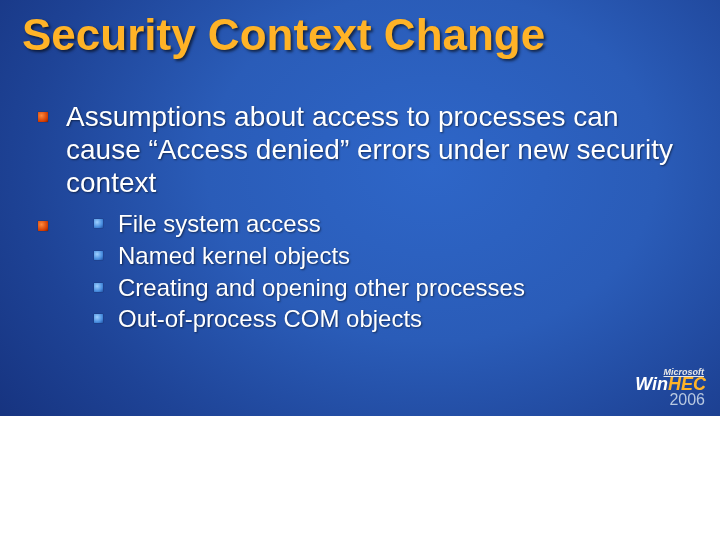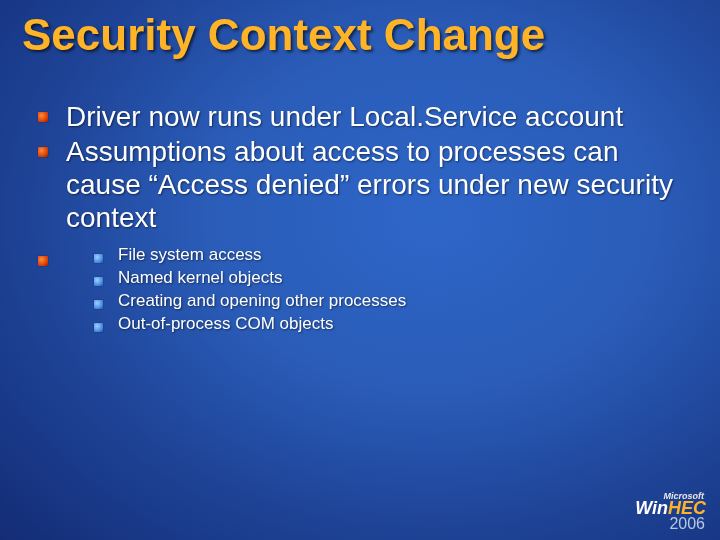--- a/index.html
+++ b/index.html
@@ -6,21 +6,21 @@
     margin: 0;
     padding: 0;
     width: 720px;
     height: 540px;
     overflow: hidden;
     font-family: Arial, Helvetica, sans-serif;
   }
   .slide {
     position: relative;
     width: 720px;
-    height: 540px;
+    height: 416px;
     background:
       radial-gradient(ellipse 900px 700px at 60% 40%,
         #2e66c8 0%,
         #2a5cb8 25%,
         #1e4396 45%,
         #142e78 65%,
         #0a1a50 85%,
         #04103a 100%);
     color: #ffffff;
   }
@@ -64,21 +64,21 @@
     background: radial-gradient(circle at 35% 35%, #ff8b3d 0%, #d13a00 70%, #7a1e00 100%);
     box-shadow: 0 0 1px rgba(0,0,0,0.5);
   }
   .lvl2 {
     margin-top: 10px;
     margin-left: 22px;
   }
   .lvl2 > li {
     position: relative;
     padding-left: 30px;
-    font-size: 17px;
+    font-size: 24px;
     line-height: 1.24;
     margin-bottom: 2px;
     color: #ffffff;
     text-shadow: 1px 1px 2px rgba(0,0,0,0.5);
   }
   .lvl2 > li::before {
     content: "";
     position: absolute;
     left: 6px;
     top: 10px;
@@ -95,20 +95,21 @@
     line-height: 1;
   }
   .logo .ms {
     font-size: 9px;
     font-style: italic;
     font-weight: bold;
     color: #e8e8e8;
     display: block;
     margin-bottom: -2px;
     margin-right: 2px;
+    text-decoration: underline;
   }
   .logo .brand {
     font-size: 18px;
     font-weight: bold;
     font-style: italic;
     color: #ffffff;
     display: inline;
     margin-left: 44px;
   }
   .logo .brand .w { color: #ffffff; }
@@ -123,23 +124,20 @@
 </style>
 </head>
 <body>
 
 <div class="slide">
 
   <div class="title">Security Context Change</div>
 
   <div class="body">
     <ul class="lvl1">
-      <li>
-        <span>Driver now runs under Local.Service account</span>
-      </li>
       <li>
         <span>Assumptions about access to processes can cause “Access denied” errors under new security context</span>
       </li>
       <li>
         <ul class="lvl2">
           <li>
             <span>File system access</span>
           </li>
           <li>
             <span>Named kernel objects</span>

